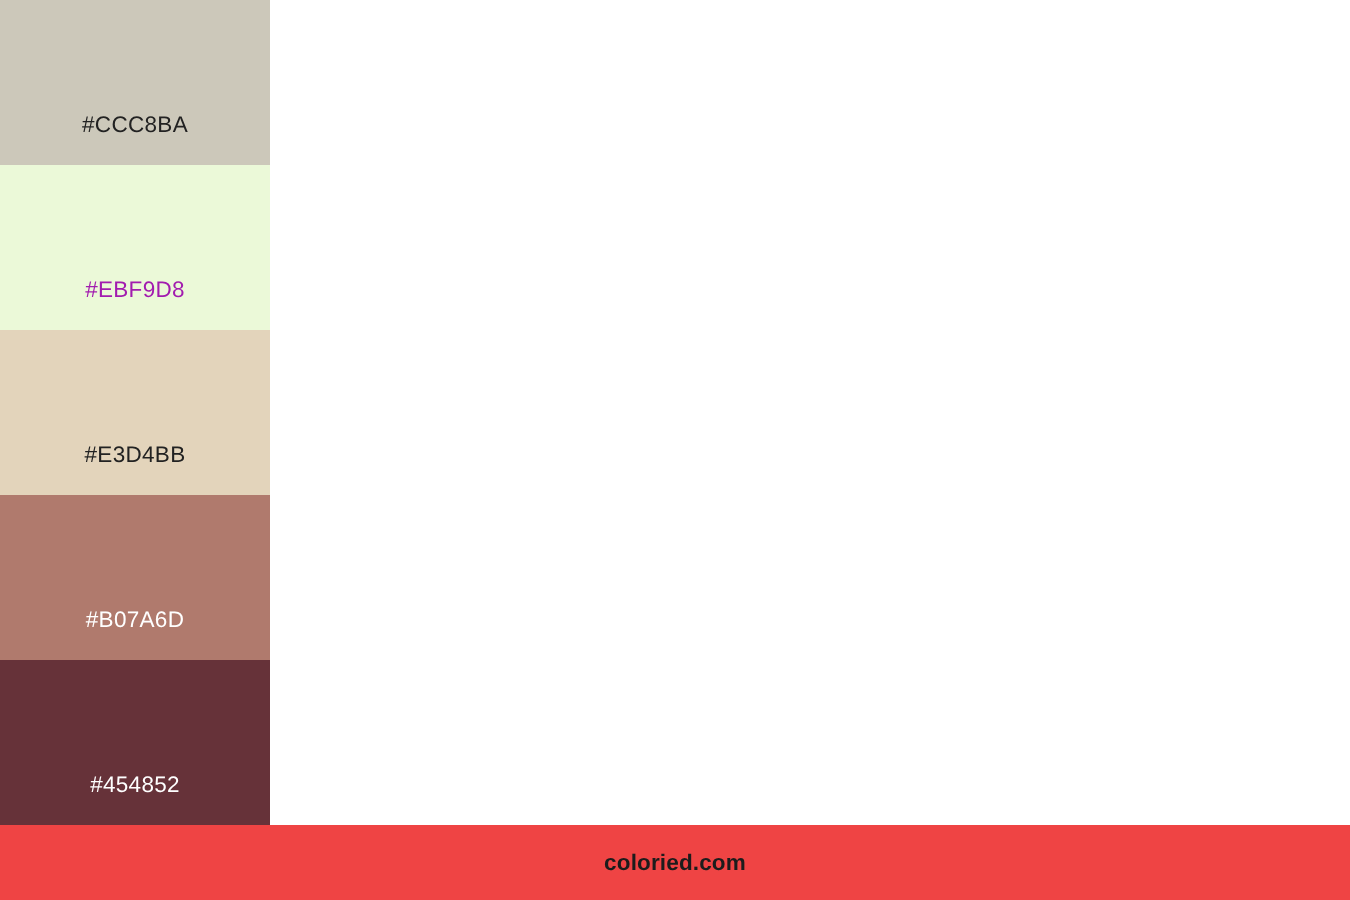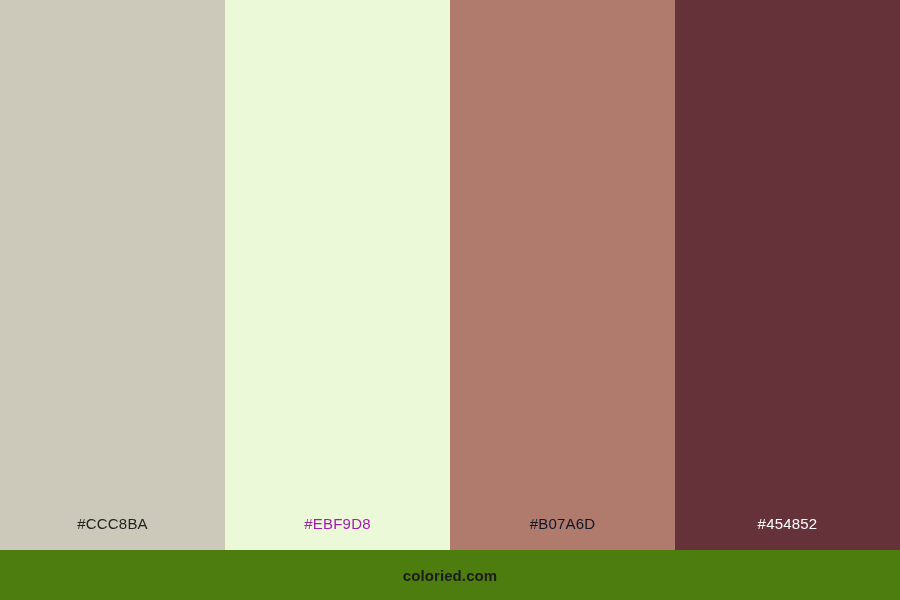--- a/index.html
+++ b/index.html
@@ -17,21 +17,21 @@
   .palette-page {
     position: relative;
     width: 900px;
     height: 600px;
     background: #ffffff;
     display: flex;
     flex-direction: column;
   }
   .swatch-strip {
     display: flex;
-    flex-direction: row;
+    flex-direction: column;
     width: 900px;
     height: 550px;
   }
   .swatch {
     flex: 1 1 180px;
     width: 180px;
     height: 550px;
     position: relative;
     display: flex;
     align-items: flex-end;
@@ -46,21 +46,21 @@
     font-size: 15px;
     font-weight: 400;
     letter-spacing: 0.2px;
     line-height: 1;
     padding-bottom: 19px;
     white-space: nowrap;
   }
   .footer-bar {
     width: 900px;
     height: 50px;
-    background: #4d7c0f;
+    background: #ef4444;
     display: flex;
     align-items: center;
     justify-content: center;
   }
   .footer-brand {
     font-family: "Liberation Sans", sans-serif;
     font-size: 15px;
     font-weight: 700;
     color: #1c1c1c;
     letter-spacing: 0.1px;
@@ -75,23 +75,26 @@
   <div class="swatch-strip" style="height: 550px;">
 
     <div class="swatch" style="background-color: rgb(204, 200, 186); height: 550px;">
       <span class="swatch-label" style="color: rgb(34, 34, 34);">#CCC8BA</span>
     </div>
 
     <div class="swatch" style="background-color: rgb(235, 249, 216); height: 550px;">
       <span class="swatch-label" style="color: #a21caf;">#EBF9D8</span>
     </div>
 
+    <div class="swatch" style="background-color: rgb(227, 212, 187); height: 550px;">
+      <span class="swatch-label" style="color: rgb(34, 34, 34);">#E3D4BB</span>
+    </div>
 
     <div class="swatch" style="background-color: rgb(176, 122, 109); height: 550px;">
-      <span class="swatch-label" style="color: #0f172a;">#B07A6D</span>
+      <span class="swatch-label" style="color: #ffffff;">#B07A6D</span>
     </div>
 
     <div class="swatch" style="background-color: rgb(102, 50, 57); height: 550px;">
       <span class="swatch-label" style="color: rgb(255, 255, 255);">#454852</span>
     </div>
 
   </div>
 
   <div class="footer-bar" style="height: 50px;">
     <span class="footer-brand" style="color: rgb(28, 28, 28);">coloried.com</span>

